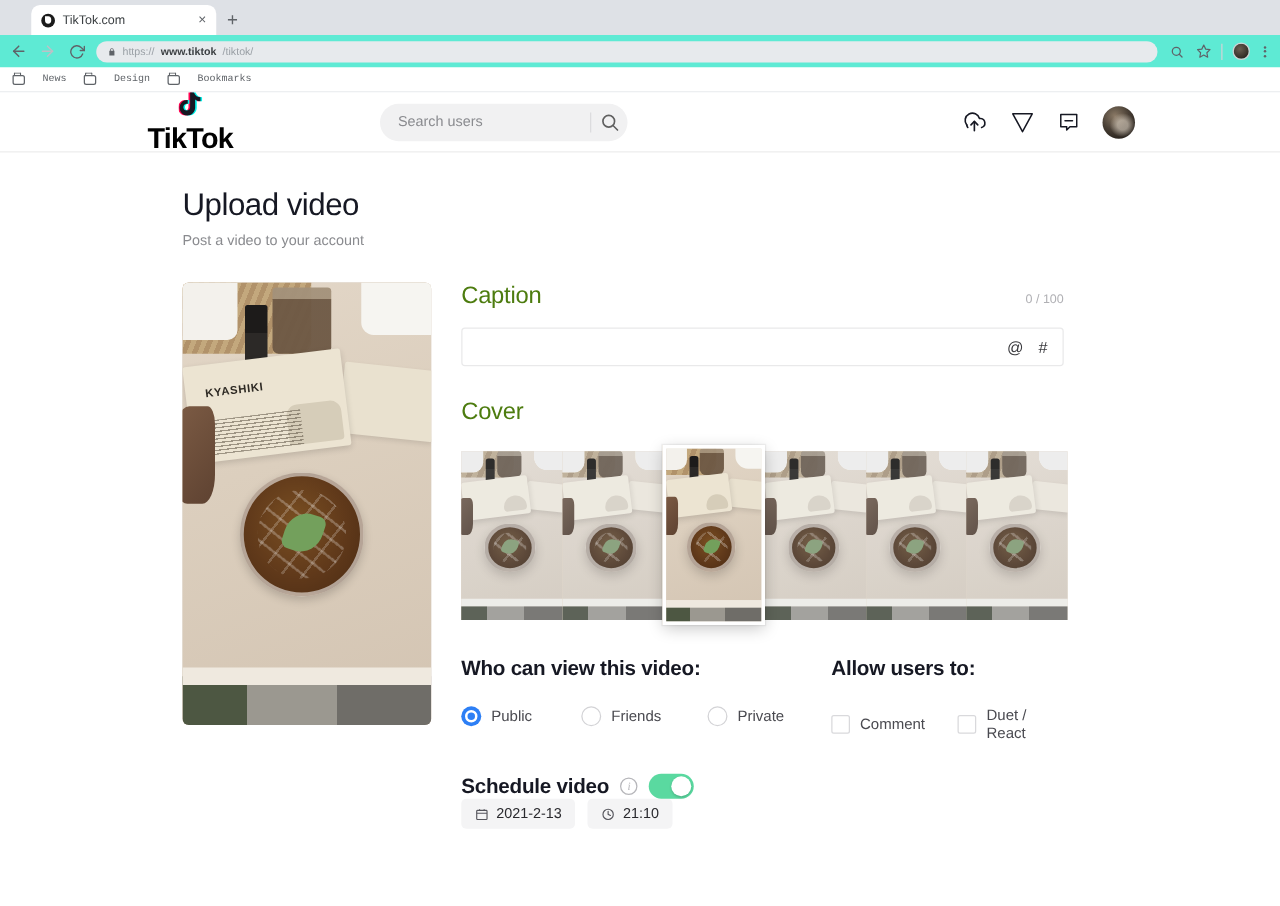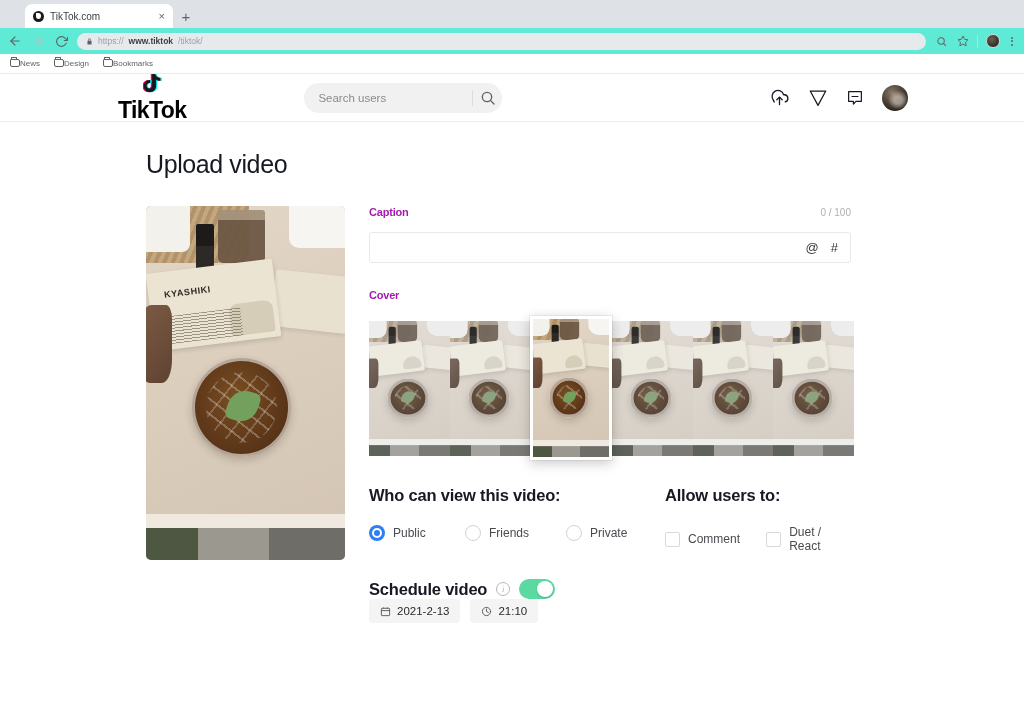--- a/index.html
+++ b/index.html
@@ -59,21 +59,21 @@
     background: radial-gradient(circle at 40% 35%, #6b5f52 0%, #3a332c 60%, #15120f 100%);
     border: 1px solid #cfd2d5;
   }
   .tb-menu { display:flex; flex-direction:column; gap:1.5px; padding: 0 3px;}
   .tb-menu i { width: 2px; height: 2px; border-radius:50%; background:#5f6368; display:block;}
 
   .bookmarks {
     height: 20px; background: #fff; border-bottom: 1px solid #e8eaed;
     display: flex; align-items: center; padding: 0 10px; gap: 14px;
   }
-  .bm { display: flex; align-items: flex-start; gap: 0; font-size: 8px; color: #5f6368; }
+  .bm { display: flex; align-items: flex-end; gap: 14px; font-size: 8px; color: #5f6368; font-family: Liberation Mono, monospace; }
   .bm-folder {
     width: 10px; height: 8px; border: 1.2px solid #5f6368;
     border-radius: 1px 2px 2px 2px; position: relative; flex:none;
   }
   .bm-folder::before {
     content:""; position:absolute; top:-2.6px; left:-0.2px; width:4px; height:2px;
     border:1.2px solid #5f6368; border-bottom:none; border-radius:1px 1px 0 0;
   }
 
   
@@ -174,21 +174,21 @@
     background:#73a05c; border-radius: 60% 20% 60% 20%; transform: rotate(18deg);
   }
   .p-floor { position:absolute; left:0; bottom:0; width:100%; height:11%;
     background: linear-gradient(90deg,#4d5742 0 26%, #9b9890 26% 62%, #6f6d68 62% 100%);}
   .p-edge { position:absolute; left:0; bottom:9%; width:100%; height:4%;
     background:#efe9df;}
 
   
   .form { width: 482px; }
   .lbl-row { display: flex; align-items: baseline; justify-content: space-between; }
-  .lbl { font-size: 11px; font-weight: bold; color: #a21caf; letter-spacing: -0.2px; }
+  .lbl { font-size: 19px; font-weight: normal; color: #4d7c0f; letter-spacing: -0.2px; }
   .counter { font-size: 10px; color: #b0b0b4; }
 
   .caption-field {
     margin-top: 14px; height: 31px; border: 1px solid #e9e9ea; border-radius: 3px;
     display: flex; align-items: center; padding: 0 12px 0 10px;
   }
   .caption-field input {
     flex:1; border:none; outline:none; background:transparent;
     font-size: 12px; color:#161823; font-family: inherit;
   }
@@ -378,20 +378,21 @@
             <path d="M3.5 3.5h17v13h-7.2L9.8 20v-3.5H3.5z"></path>
               <line x1="8" y1="10" x2="16" y2="10"></line>
           </svg>
         </span>
         <span class="hdr-avatar"></span>
       </div>
     </div>
 
     <div class="content">
       <div class="h1">Upload video</div>
+      <div class="sub">Post a video to your account</div>
 
       <div class="cols">
 
         <div class="video-card">
           <div class="photo">
             <div class="p-table"></div>
             <div class="p-basket"></div>
             <div class="p-towel"></div>
             <div class="p-towel2"></div>
             <div class="p-jar"></div>

